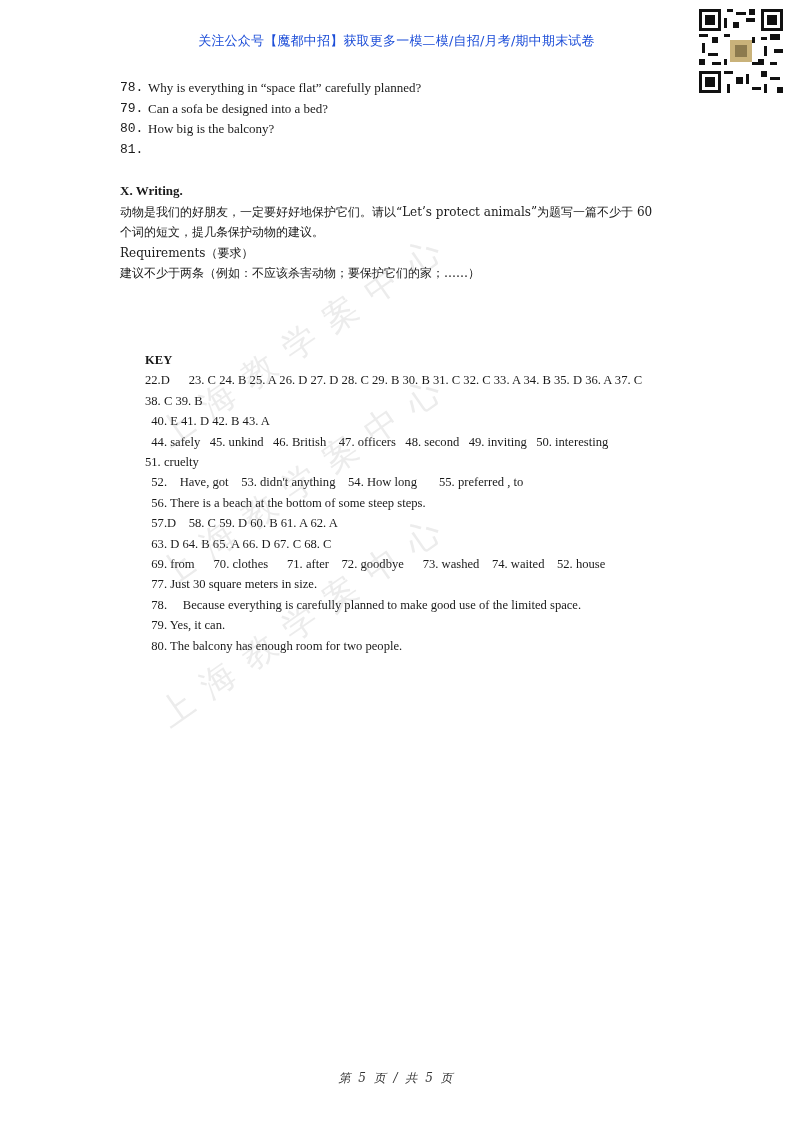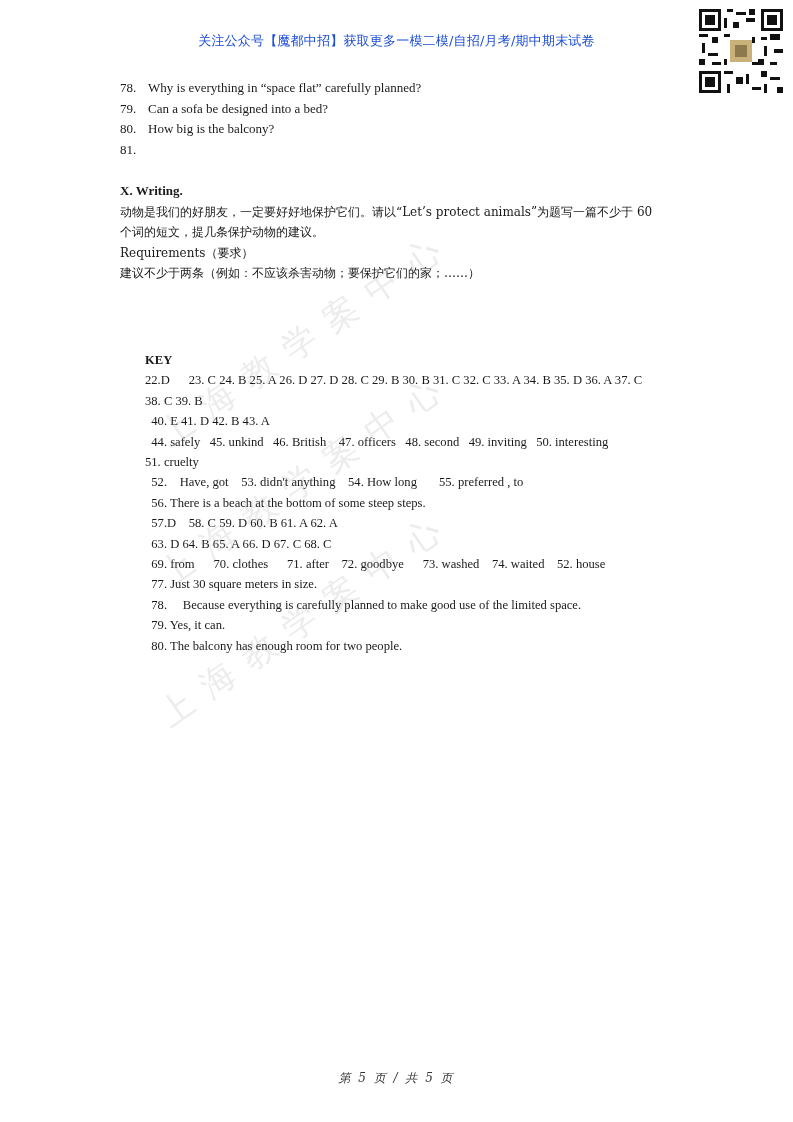--- a/index.html
+++ b/index.html
@@ -11,21 +11,21 @@
   .header-banner {
     position: absolute; left: 0; width: 793px; top: 32px;
     text-align: center; font-size: 13px; color: #1d4ed8;
     font-family: "DejaVu Sans", sans-serif; letter-spacing: 0.2px;
   }
   .qr {
     position: absolute; left: 696px; top: 6px; width: 90px; height: 90px;
   }
   .q-list { position: absolute; left: 120px; top: 78px; font-size: 13px; line-height: 20.5px; }
   .q-list .row { display: flex; }
-  .q-list .num { width: 28px; }
+  .q-list .num { width: 28px; font-family: Liberation Mono, monospace; }
   .writing { position: absolute; left: 120px; top: 181px; font-size: 13px; line-height: 20.5px; width: 610px; }
   .writing .title { font-weight: bold; }
   .cn { font-family: "DejaVu Serif", serif; font-size: 12px; }
   .key { position: absolute; left: 145px; top: 350px; font-size: 12.6px; line-height: 20.4px; width: 560px; }
   .key .title { font-weight: bold; }
   .key .line { white-space: pre; }
   .footer {
     position: absolute; left: 0; width: 793px; top: 1070px; text-align: center;
     font-size: 12px; color: #333; font-family: "DejaVu Serif", serif; letter-spacing: 2px; font-style: italic;
   }

